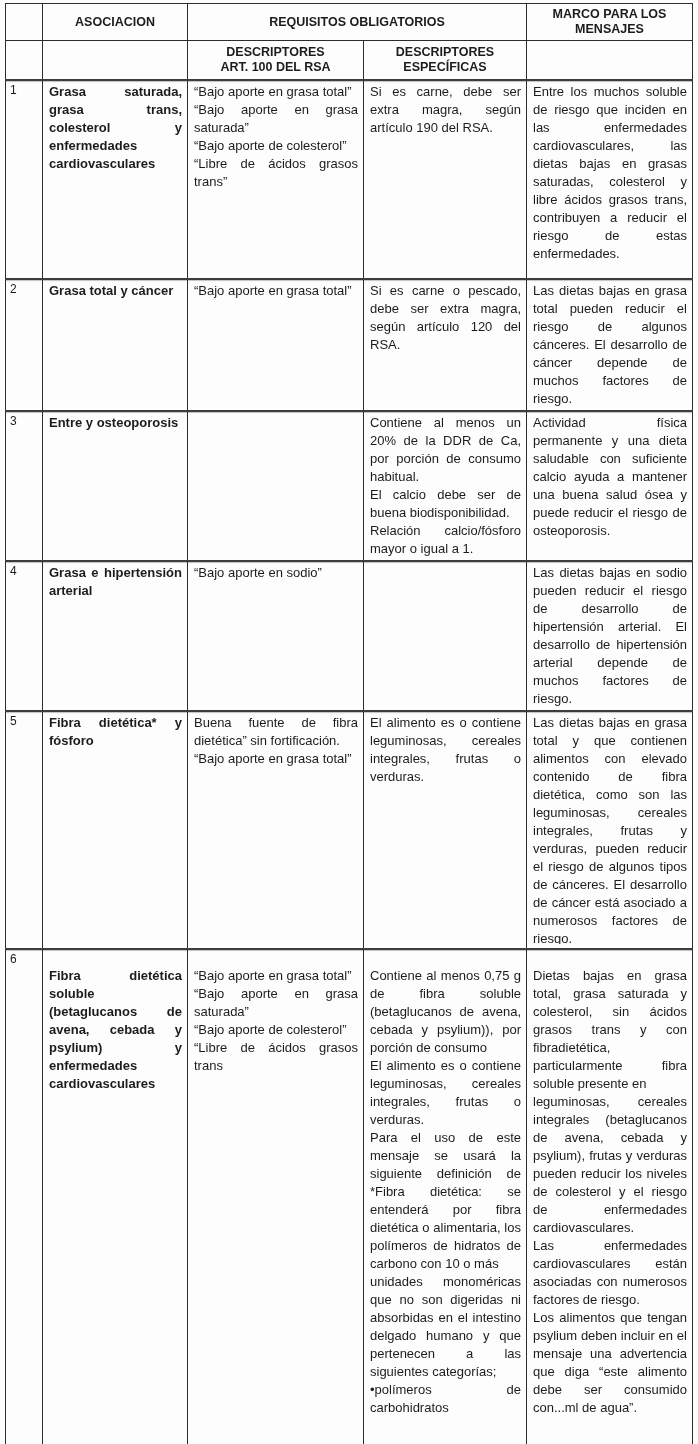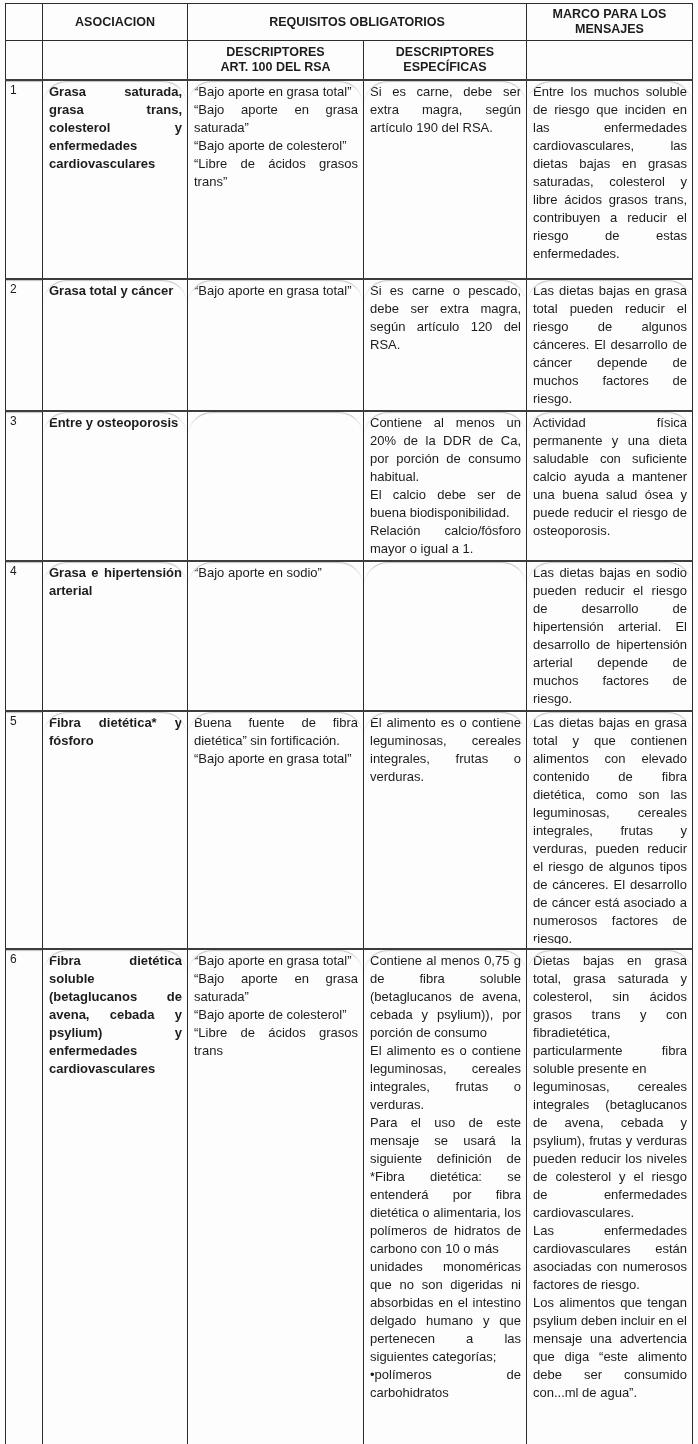--- a/index.html
+++ b/index.html
@@ -38,24 +38,24 @@
   tr.datarow td { border-top: 2px solid #3d3d3d; box-shadow: inset 0 2px 1px -1px rgba(120,120,120,0.45); }
   th {
     font-weight: bold;
     text-align: center;
     font-size: 12.5px;
     line-height: 15px;
     vertical-align: middle;
     padding: 3px 4px;
   }
   .txt { white-space: pre-wrap; }
-  .just { text-align: justify; border-radius: 24px; }
+  .just { text-align: justify; }
   .bold { font-weight: bold; }
   .num-cell { font-size: 12px; line-height: 14px; padding-left: 4px; }
-  .clip6 { max-height: 500px; overflow: hidden; }
+  .clip6 { max-height: 500px; overflow: hidden; margin-top: 15px; }
   .clip5 { max-height: 230px; overflow: hidden; }
   .clip1 { max-height: 192px; overflow: hidden; }
   tr.h1 { height: 30px; }
   tr.h2 { height: 39px; }
   tr.r1 { height: 199px; }
   tr.r2 { height: 129px; }
   tr.r3 { height: 147px; }
   tr.r4 { height: 145px; }
   tr.r5 { height: 238px; }
   tr.r6 { height: 510px; }

